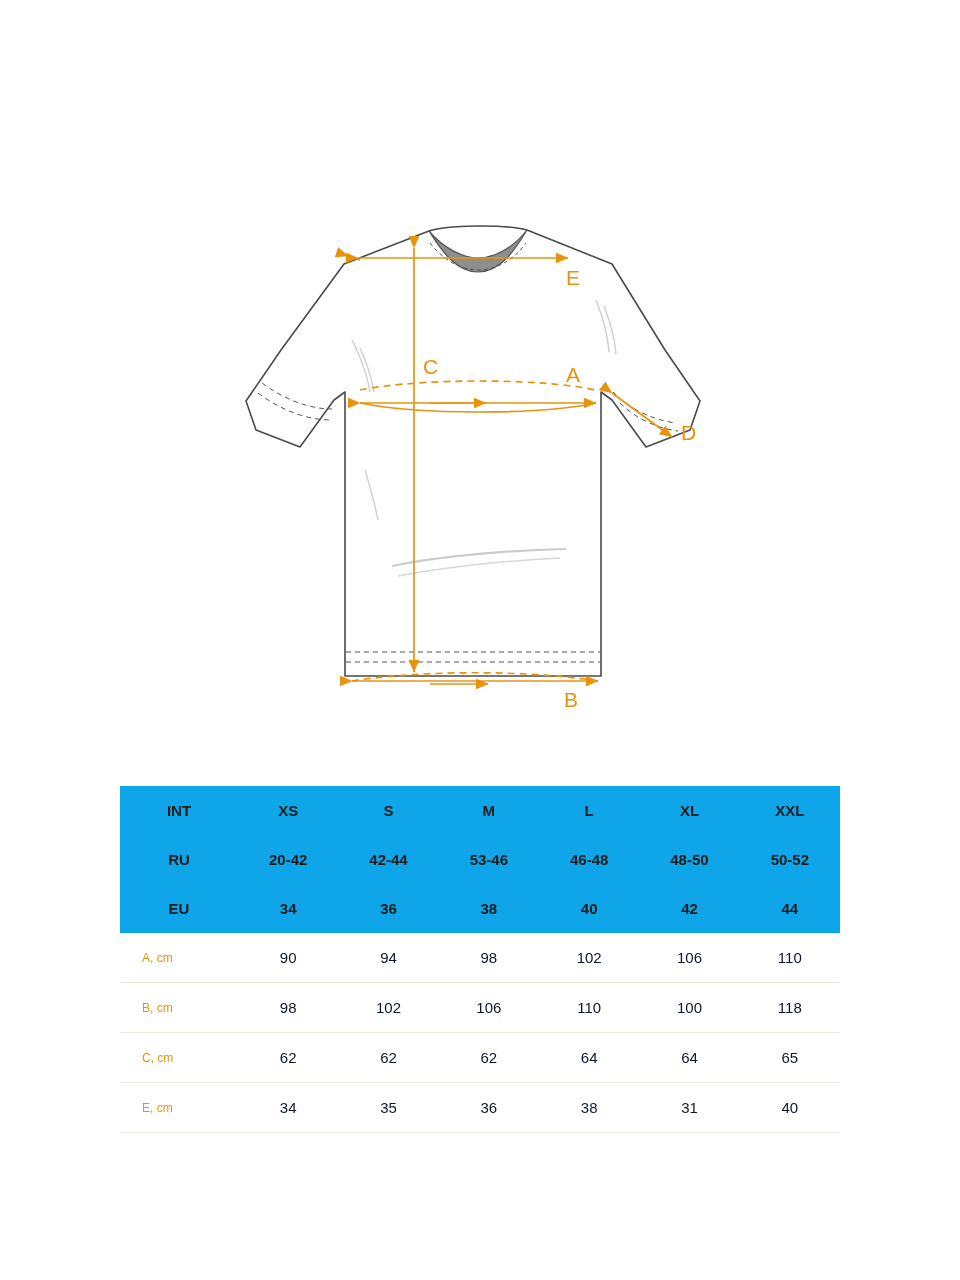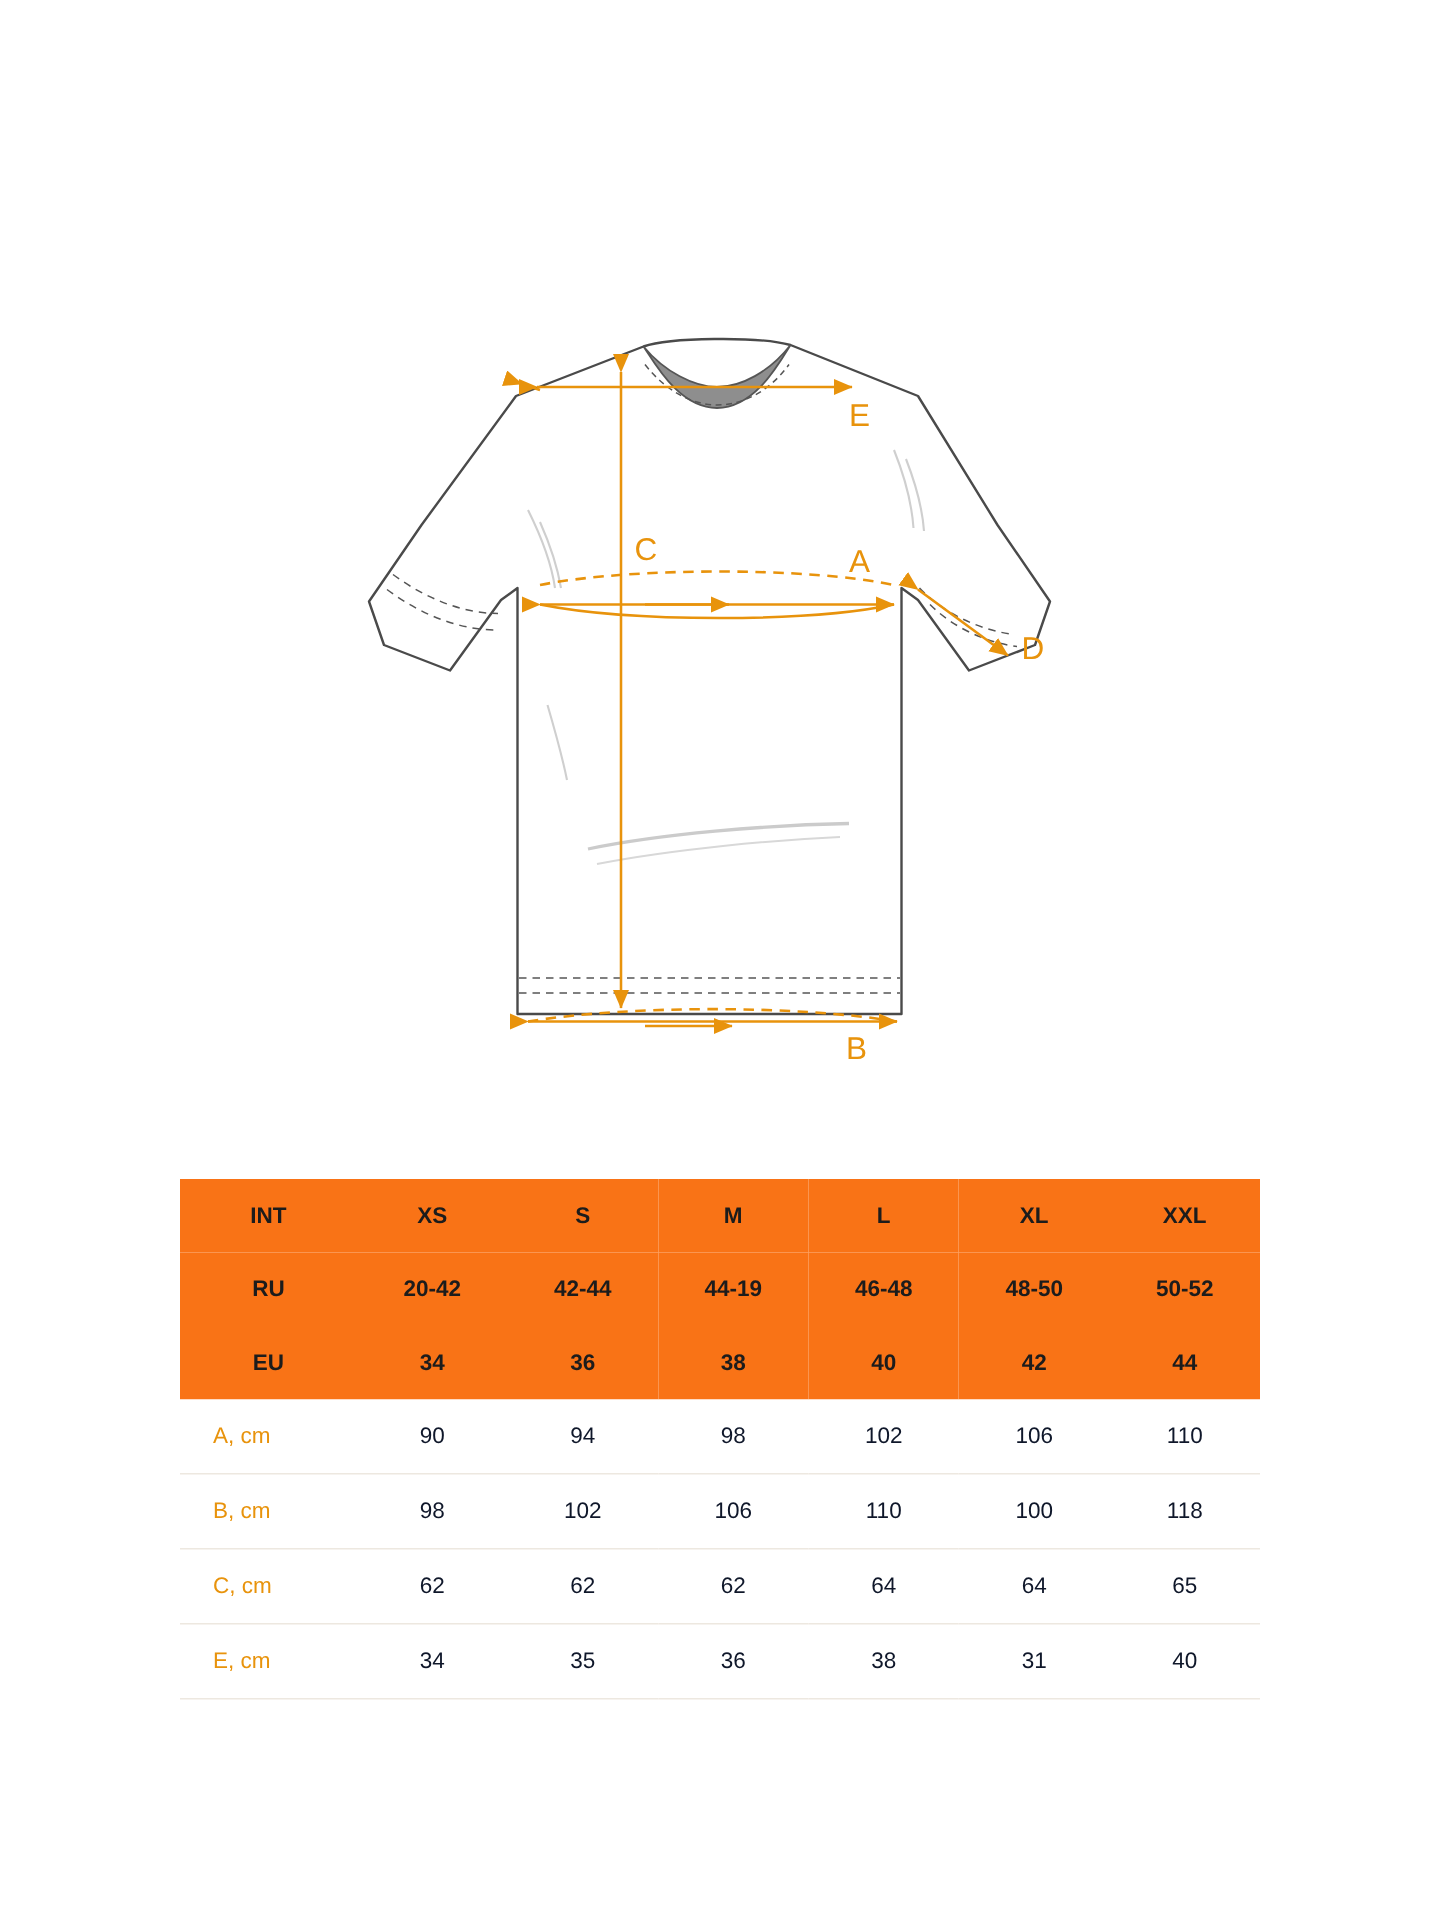--- a/index.html
+++ b/index.html
@@ -51,38 +51,38 @@
   table.size-table td,
   table.size-table th {
     text-align: center;
     font-size: 15px;
     font-family: "Liberation Sans", sans-serif;
     padding: 0;
     height: 49px;
     vertical-align: middle;
   }
   .head-row td {
-    background: #f97316;
+    background: #0ea5e9;
     font-weight: bold;
     color: #1c1c1c;
   }
   .head-row td.rowlabel {
     font-weight: bold;
   }
   .data-row td {
     background: #ffffff;
     color: #0f172a;
     font-size: 15px;
     border-bottom: 1px solid #EDE8E0;
   }
   .data-row td.rowlabel {
     color: #E8930C;
     text-align: left;
     padding-left: 22px;
-    font-size: 15px;
+    font-size: 12px;
   }
   .data-row:first-of-type td {
     border-top: none;
   }
   .spacer-row td {
     height: 30px;
     background: #ffffff;
     border-bottom: none;
   }
   col.first-col { width: 118px; }
@@ -197,21 +197,21 @@
         <td>S</td>
         <td>M</td>
         <td>L</td>
         <td>XL</td>
         <td>XXL</td>
       </tr>
       <tr class="head-row">
         <td class="rowlabel">RU</td>
         <td>20-42</td>
         <td>42-44</td>
-        <td>44-19</td>
+        <td>53-46</td>
         <td>46-48</td>
         <td>48-50</td>
         <td>50-52</td>
       </tr>
       <tr class="head-row">
         <td class="rowlabel">EU</td>
         <td>34</td>
         <td>36</td>
         <td>38</td>
         <td>40</td>

